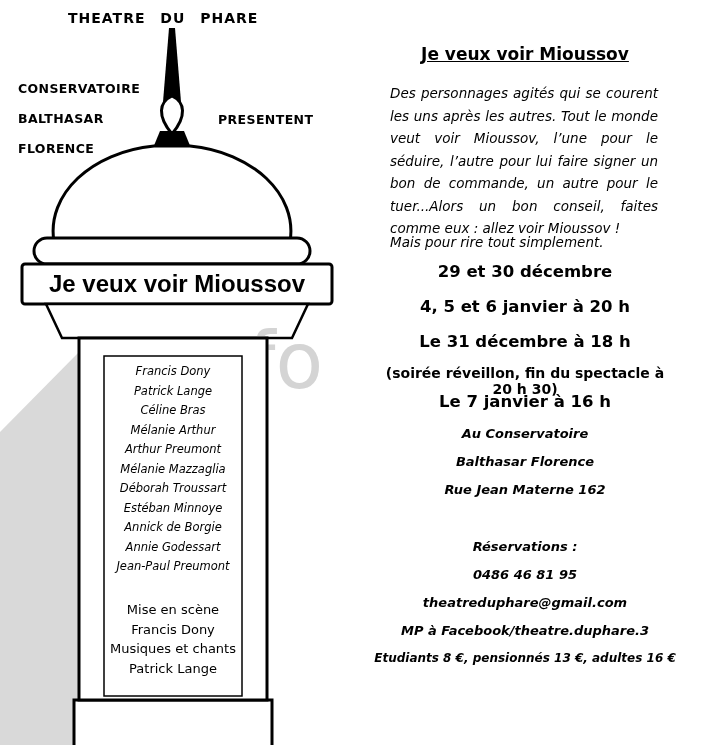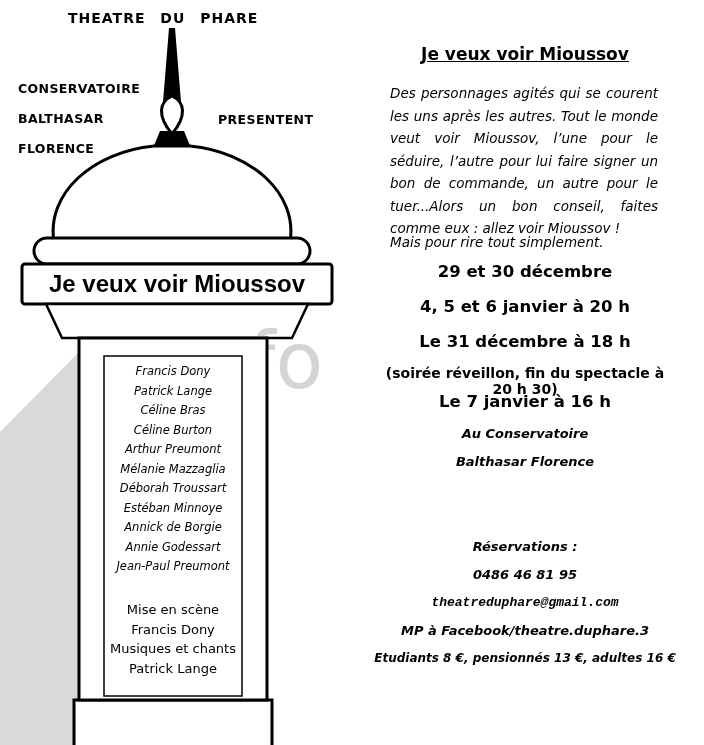--- a/index.html
+++ b/index.html
@@ -38,21 +38,21 @@
   .r-note{top:365px;left:382px;width:286px;text-align:center;font-size:14px;font-weight:bold;}
   .r-date2{top:392px;left:382px;width:286px;text-align:center;font-size:16.5px;font-weight:bold;}
   .r-venue{left:382px;width:286px;text-align:center;font-size:13px;
     font-weight:bold;font-style:italic;}
   .r-venue-0{top:426px;}
   .r-venue-1{top:454px;}
   .r-venue-2{top:482px;}
   .r-venue-3{top:510px;}
   .r-venue-4{top:539px;}
   .r-venue-5{top:567px;}
-  .r-venue-6{top:595px;font-family:Liberation Mono, monospace;}
+  .r-venue-6{top:595px;}
   .r-venue-7{top:623px;}
   .r-pricing{top:651px;left:374px;width:302px;text-align:center;font-size:12px;
     font-weight:bold;font-style:italic;}
 </style>
 </head>
 <body>
 
 <div id="canvas">
 
   <svg class="abs" style="top:0;left:0;" width="370" height="745" viewBox="0 0 370 745">
@@ -88,21 +88,21 @@
   <div class="abs presenter presenter-1">BALTHASAR</div>
   <div class="abs presenter presenter-2">FLORENCE</div>
   <div class="abs present-word">PRESENTENT</div>
 
   <div class="abs banner-title">Je veux voir Mioussov</div>
 
   <div class="abs cast-list">
     <div>Francis Dony</div>
     <div>Patrick Lange</div>
     <div>Céline Bras</div>
-    <div>Céline Burton</div>
+    <div>Mélanie Arthur</div>
     <div>Arthur Preumont</div>
     <div>Mélanie Mazzaglia</div>
     <div>Déborah Troussart</div>
     <div>Estéban Minnoye</div>
     <div>Annick de Borgie</div>
     <div>Annie Godessart</div>
     <div>Jean-Paul Preumont</div>
   </div>
 
   <div class="abs credits">
@@ -117,20 +117,21 @@
   <div class="abs r-tagline">Mais pour rire tout simplement.</div>
 
   <div class="abs r-date r-date-0">29 et 30 décembre</div>
   <div class="abs r-date r-date-1">4, 5 et 6 janvier à 20 h</div>
   <div class="abs r-date r-date-2">Le 31 décembre à 18 h</div>
   <div class="abs r-note">(soirée réveillon, fin du spectacle à 20 h 30)</div>
   <div class="abs r-date2">Le 7 janvier à 16 h</div>
 
   <div class="abs r-venue r-venue-0">Au Conservatoire</div>
   <div class="abs r-venue r-venue-1">Balthasar Florence</div>
+  <div class="abs r-venue r-venue-2">Rue Jean Materne 162</div>
   <div class="abs r-venue r-venue-4">Réservations :</div>
   <div class="abs r-venue r-venue-5">0486 46 81 95</div>
   <div class="abs r-venue r-venue-6">theatreduphare@gmail.com</div>
   <div class="abs r-venue r-venue-7">MP à Facebook/theatre.duphare.3</div>
 
   <div class="abs r-pricing">Etudiants 8 €, pensionnés 13 €, adultes 16 €</div>
 
 </div>
 
 </body></html>

